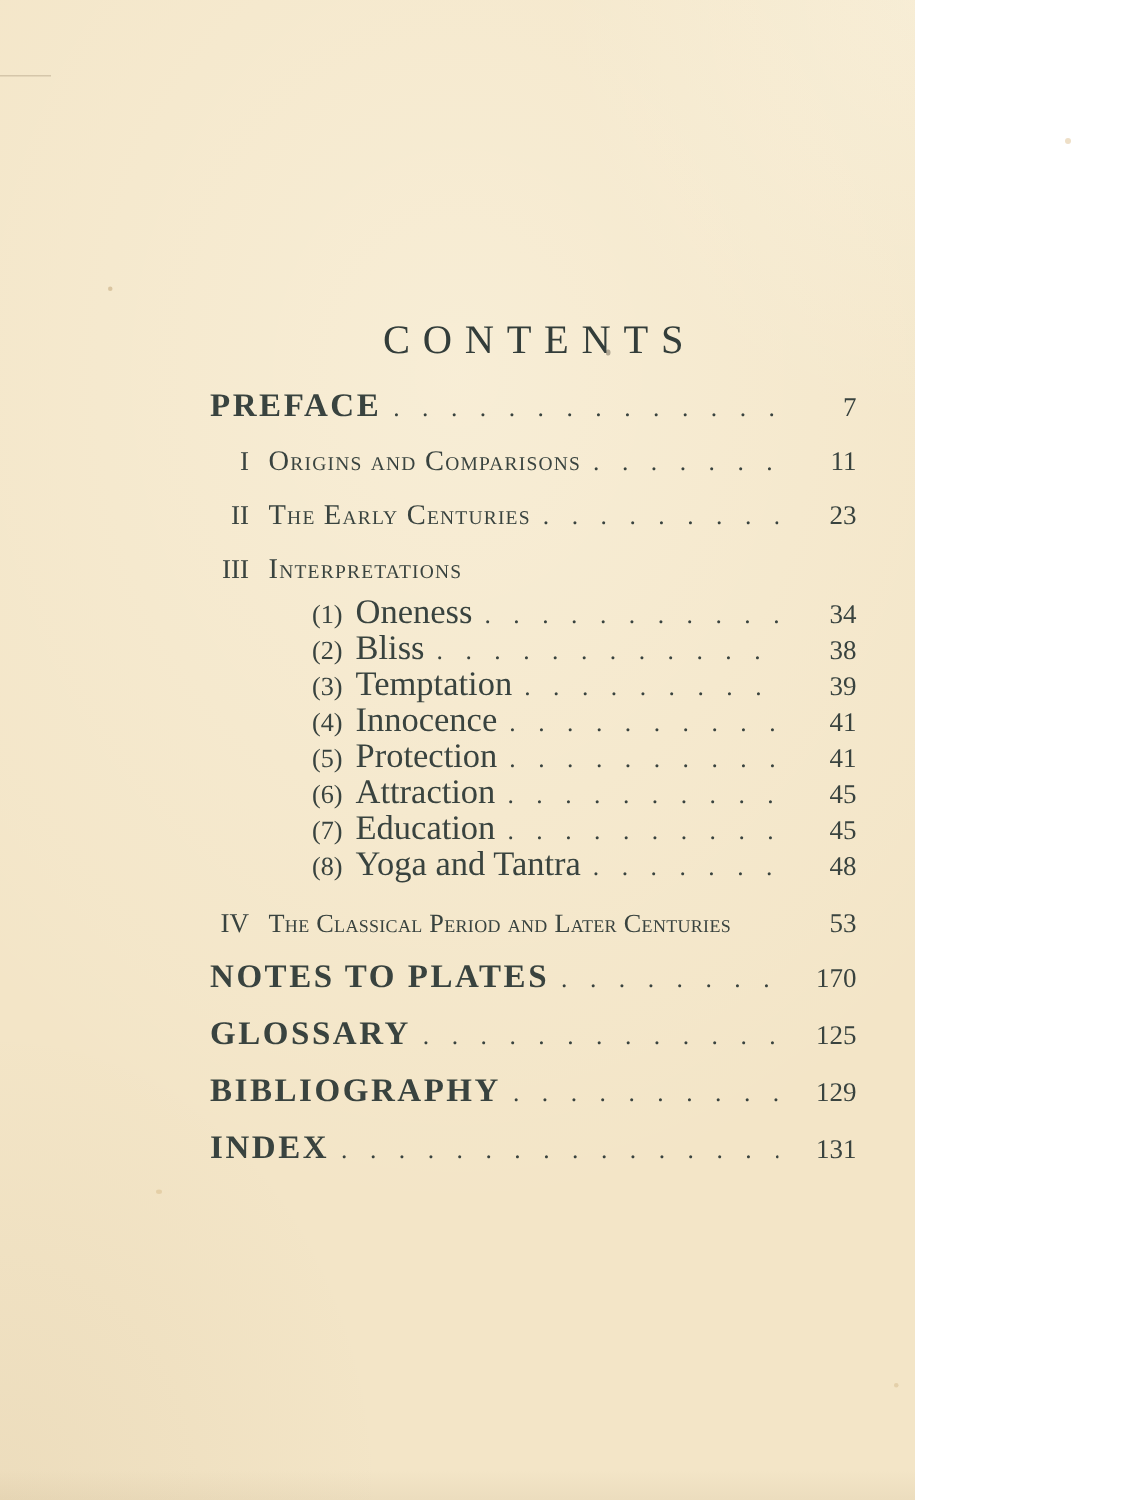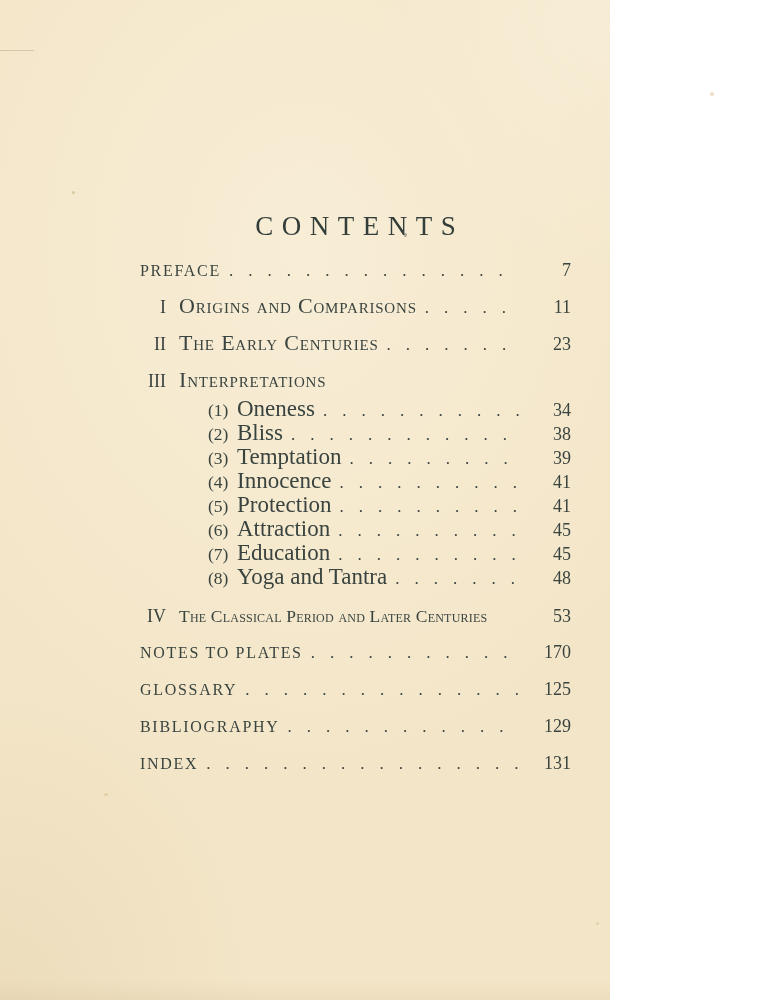--- a/index.html
+++ b/index.html
@@ -54,22 +54,22 @@
     font-size:18px;
   }
   .numeral.paren {
     width:29px;
     margin-left:68px;
     margin-right:0;
     text-align:left;
     font-size:17.5px;
   }
   .lab { flex:none; white-space:nowrap; }
-  .lab-front   { font-size:16px;   letter-spacing:1.7px; }
-  .lab-chapter { font-size:22px;   letter-spacing:0.8px; font-variant:small-caps; }
+  .lab-front   { font-size:22px;   letter-spacing:1.7px;font-weight:bold; }
+  .lab-chapter { font-size:19px;   letter-spacing:0.8px; font-variant:small-caps; }
   .lab-chapter.long { font-size:17.5px; letter-spacing:0.2px; }
   .lab-sub     { font-size:23px; }
 
   .leader {
     flex:1 1 auto;
     min-width:0;
     overflow:hidden;
     white-space:nowrap;
     margin:0 8px;
     font-size:17px;

